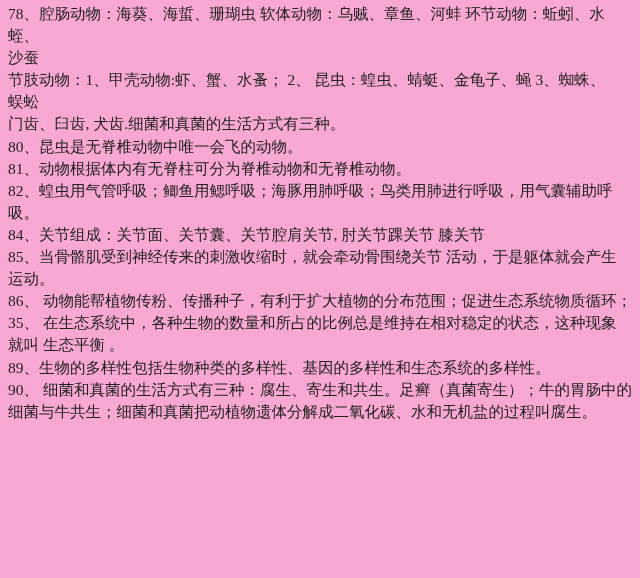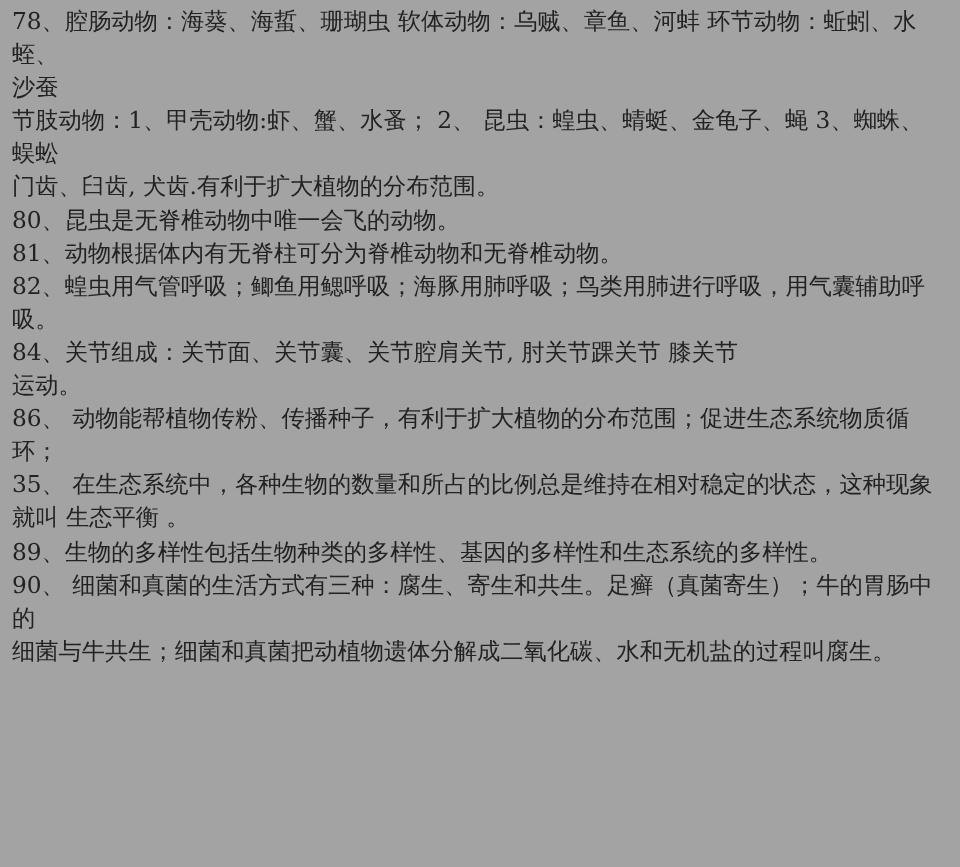--- a/index.html
+++ b/index.html
@@ -21,31 +21,32 @@
     font-size: 15.5px;
     line-height: 22.1px;
     letter-spacing: 0px;
     white-space: pre-wrap;
     word-break: break-all;
   }
 </style>
 </head>
 <body>
 
-<div class="page" style="color: rgb(34, 34, 34); background: #a3a3a3;">
+<div class="page" style="color: rgb(34, 34, 34); background: #f9a8d4; font-family: Liberation Serif, serif;">
   <div>
       <div class="line">78、腔肠动物：海葵、海蜇、珊瑚虫 软体动物：乌贼、章鱼、河蚌 环节动物：蚯蚓、水蛭、</div>
       <div class="line">沙蚕</div>
       <div class="line">节肢动物：1、甲壳动物:虾、蟹、水蚤； 2、 昆虫：蝗虫、蜻蜓、金龟子、蝇 3、蜘蛛、</div>
       <div class="line">蜈蚣</div>
-      <div class="line">门齿、臼齿, 犬齿.有利于扩大植物的分布范围。</div>
+      <div class="line">门齿、臼齿, 犬齿.细菌和真菌的生活方式有三种。</div>
       <div class="line">80、昆虫是无脊椎动物中唯一会飞的动物。</div>
       <div class="line">81、动物根据体内有无脊柱可分为脊椎动物和无脊椎动物。</div>
       <div class="line">82、蝗虫用气管呼吸；鲫鱼用鳃呼吸；海豚用肺呼吸；鸟类用肺进行呼吸，用气囊辅助呼吸。</div>
       <div class="line">84、关节组成：关节面、关节囊、关节腔肩关节, 肘关节踝关节 膝关节</div>
+      <div class="line">85、当骨骼肌受到神经传来的刺激收缩时，就会牵动骨围绕关节 活动，于是躯体就会产生</div>
       <div class="line">运动。</div>
       <div class="line">86、 动物能帮植物传粉、传播种子，有利于扩大植物的分布范围；促进生态系统物质循环；</div>
       <div class="line">35、 在生态系统中，各种生物的数量和所占的比例总是维持在相对稳定的状态，这种现象</div>
       <div class="line">就叫 生态平衡 。</div>
       <div class="line">89、生物的多样性包括生物种类的多样性、基因的多样性和生态系统的多样性。</div>
       <div class="line">90、 细菌和真菌的生活方式有三种：腐生、寄生和共生。足癣（真菌寄生）；牛的胃肠中的</div>
       <div class="line">细菌与牛共生；细菌和真菌把动植物遗体分解成二氧化碳、水和无机盐的过程叫腐生。</div>
     </div>
 </div>
 

